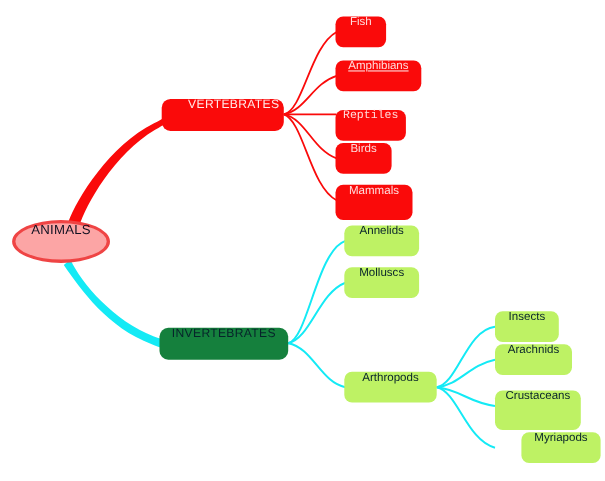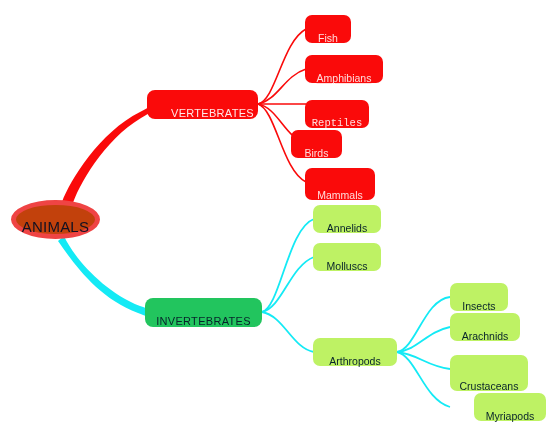--- a/index.html
+++ b/index.html
@@ -20,45 +20,45 @@
     left: 0;
     top: 0;
     width: 550px;
     height: 437px;
     pointer-events: none;
   }
   .node {
     position: absolute;
     box-sizing: border-box;
     display: flex;
-    align-items: flex-end;
+    align-items: flex-start;
     justify-content: center;
     white-space: nowrap;
     line-height: 1;
   }
   .root-node {
     border-radius: 50%;
-    background: #c2410c;
-    border: 5px solid #ef4444;
+    background: #fca5a5;
+    border: 3px solid #ef4444;
     color: #111122;
-    font-size: 15px;
+    font-size: 12px;
     letter-spacing: 0.2px;
   }
   .branch-node {
     border-radius: 8px;
     font-size: 11px;
     letter-spacing: 0.3px;
   }
   .branch-vert {
     background: #fa0a0a;
     color: #ffe8e8;
     padding-left: 20px;
   }
   .branch-invert {
-    background: #22c55e;
+    background: #15803d;
     color: #07232b;
   }
   .leaf-node {
     border-radius: 7px;
     font-size: 10.5px;
   }
   .leaf-vert {
     background: #fa0a0a;
     color: #ffdcdc;
   }
@@ -112,21 +112,21 @@
 
   <div class="node leaf-node leaf-vert" style="left:305px; top:15px; width:46px; height:28px;">
     <span>Fish</span>
   </div>
   <div class="node leaf-node leaf-vert" style="left:305px; top:55px; width:78px; height:28px;text-decoration:underline;">
     <span>Amphibians</span>
   </div>
   <div class="node leaf-node leaf-vert" style="left:305px; top:100px; width:64px; height:28px;font-family:Liberation Mono, monospace;">
     <span>Reptiles</span>
   </div>
-  <div class="node leaf-node leaf-vert" style="left:291px; top:130px; width:51px; height:28px;">
+  <div class="node leaf-node leaf-vert" style="left:305px; top:130px; width:51px; height:28px;">
     <span>Birds</span>
   </div>
   <div class="node leaf-node leaf-vert" style="left:305px; top:168px; width:70px; height:32px;">
     <span>Mammals</span>
   </div>
 
   <div class="node branch-node branch-invert" style="left:145px; top:298px; width:117px; height:29px;">
     <span>INVERTEBRATES</span>
   </div>
 

